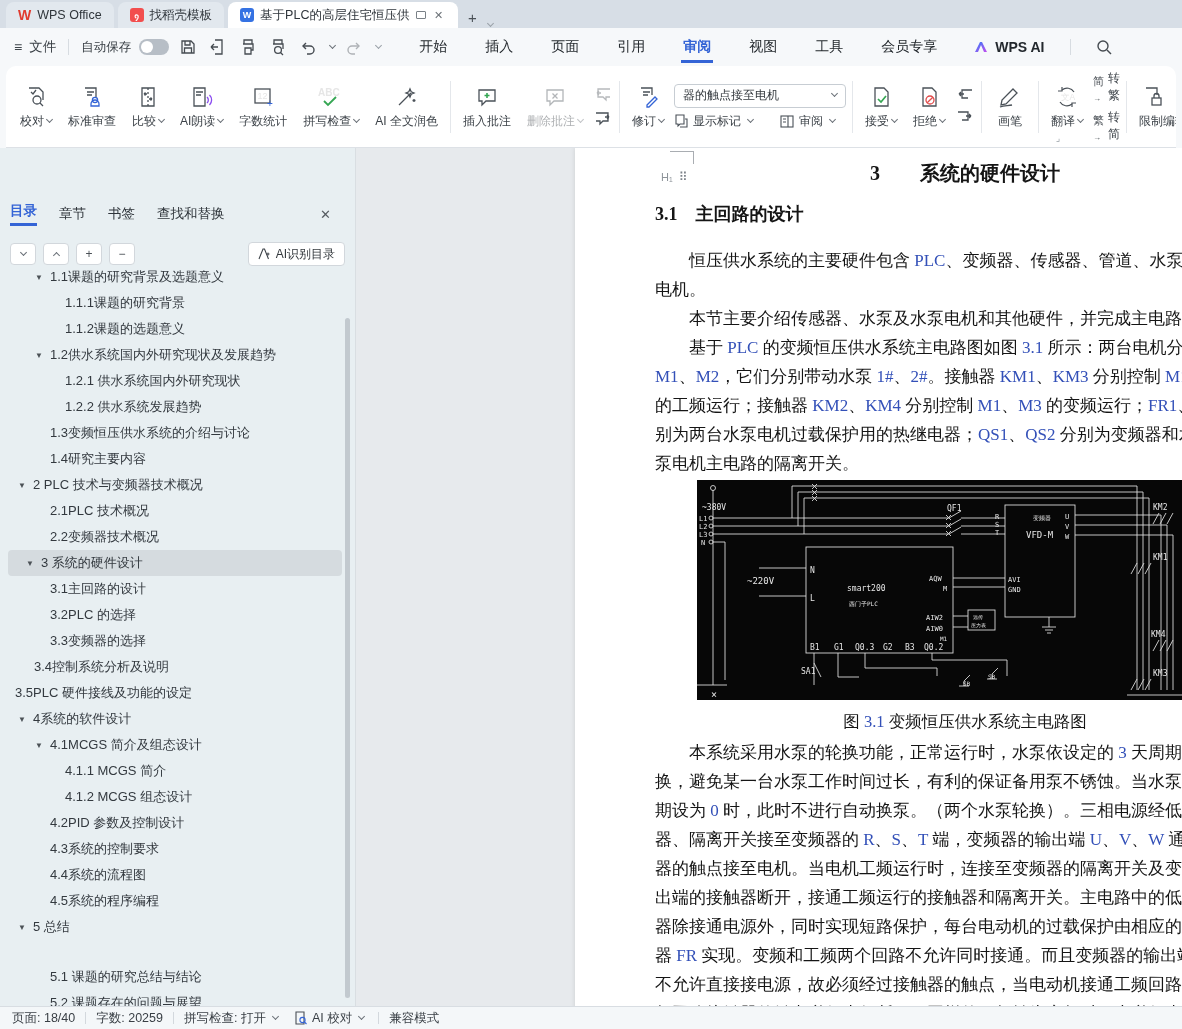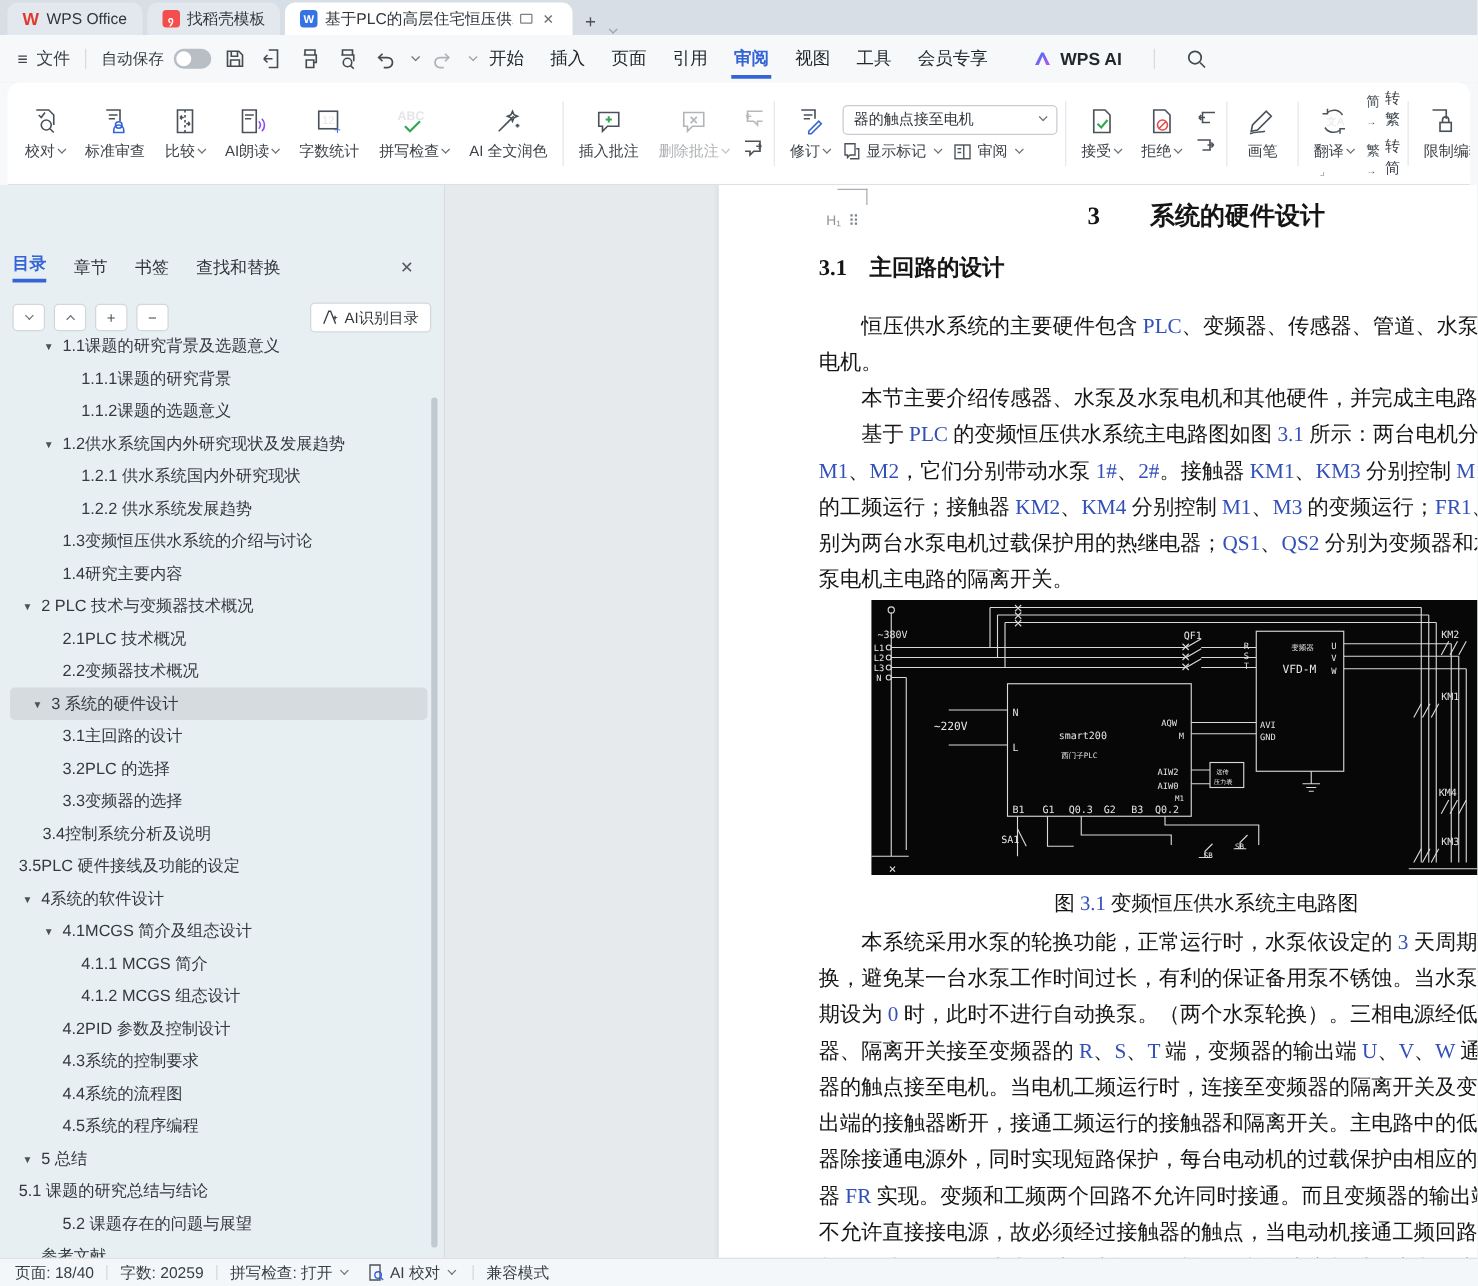--- a/index.html
+++ b/index.html
@@ -27,39 +27,39 @@
   .cv.gray{border-color:#9aa1a8;}
 
   
   .menubar{height:38px;background:#f6f8fa;display:flex;align-items:center;padding:0 14px;gap:8px;font-size:13.5px;}
   .hamb{font-size:14px;color:#40464c;letter-spacing:-1px;}
   .mdiv{width:1px;height:16px;background:#d7dce1;margin:0 4px;}
   .toggle{width:30px;height:16px;border-radius:8px;background:#b7bec6;position:relative;flex:0 0 auto;}
   .toggle .knob{position:absolute;left:2px;top:2px;width:12px;height:12px;border-radius:50%;background:#fff;}
   .micon{width:22px;height:22px;display:flex;align-items:center;justify-content:center;}
   .micon svg{display:block;}
-  .menu-tabs{display:flex;gap:17px;font-size:14px;color:#23282d;}
+  .menu-tabs{display:flex;gap:34px;margin-left:28px;font-size:14px;color:#23282d;}
   .mtab{padding:7px 2px;cursor:default;}
   .mtab.active{color:var(--accent);font-weight:bold;border-bottom:3px solid var(--accent);padding-bottom:4px;}
   .wpsai{display:flex;align-items:center;gap:6px;margin-left:26px;font-size:14px;color:#23282d;font-weight:bold;}
 
   
   .ribbon-wrap{height:82px;background:#f6f8fa;padding:0 6px;}
   .ribbon{height:82px;background:#fff;border-radius:10px 10px 0 0;border-bottom:1px solid #dde1e6;display:flex;align-items:center;padding:0 8px;overflow:hidden;position:relative;}
   .rgroup{display:flex;align-items:center;gap:4px;height:66px;}
   .rdiv{width:1px;height:52px;background:#e4e7eb;margin:0 6px;flex:0 0 auto;}
   .rbtn{display:flex;flex-direction:column;align-items:center;justify-content:center;gap:3px;padding:4px 6px;border-radius:4px;min-width:44px;}
   .rbtn .ric{height:26px;display:flex;align-items:center;justify-content:center;}
   .rlab{font-size:12px;color:#3c4248;white-space:nowrap;display:flex;align-items:center;}
   .rbtn.disabled{opacity:.42;}
   .navcol{display:flex;flex-direction:column;gap:8px;justify-content:center;}
   .navico{width:20px;height:16px;display:flex;align-items:center;justify-content:center;}
   .revcol{display:flex;flex-direction:column;gap:6px;justify-content:center;}
   .combo{width:172px;height:24px;border:1px solid #c7cdd3;border-radius:4px;background:#fff;display:flex;align-items:center;justify-content:space-between;padding:0 8px;font-size:12px;color:#33383d;}
-  .markrow{display:flex;gap:10px;margin-top:5px;}
+  .markrow{display:flex;gap:27px;margin-top:5px;}
   .minibtn{display:flex;align-items:center;gap:4px;font-size:12px;color:#3c4248;}
   .ccgrp{display:flex;flex-direction:column;gap:5px;font-size:12px;color:#3c4248;}
   .ccrow{display:flex;align-items:center;gap:4px;}
   .ccbadge{font-size:11px;color:#4a5056;position:relative;}
   .ccbadge i{font-style:normal;font-size:8px;position:relative;top:2px;}
   .expander{position:absolute;right:116px;bottom:4px;color:#9aa1a8;font-size:9px;}
 
   
   .content{height:858px;display:flex;position:relative;}
   .sidebar{width:356px;background:#e8eff2;border-right:1px solid #d9dee2;position:relative;overflow:hidden;flex:0 0 auto;}
@@ -614,21 +614,21 @@
           <span>4.4系统的流程图</span>
         </div>
         <div class="tocrow" style="padding-left: 35px;">
           <span class="arr"></span>
           <span>4.5系统的程序编程</span>
         </div>
         <div class="tocrow" style="padding-left: 18px;">
           <span class="arr">▼</span>
           <span>5 总结</span>
         </div>
-        <div class="tocrow" style="">
+        <div class="tocrow" style="padding-left: 35px; margin-top: 24px;">
           <span class="arr"></span>
           <span>5.1 课题的研究总结与结论</span>
         </div>
         <div class="tocrow" style="padding-left: 35px;">
           <span class="arr"></span>
           <span>5.2 课题存在的问题与展望</span>
         </div>
         <div class="tocrow" style="padding-left: 18px; text-decoration: underline;">
           <span class="arr"></span>
           <span>参考文献</span>

